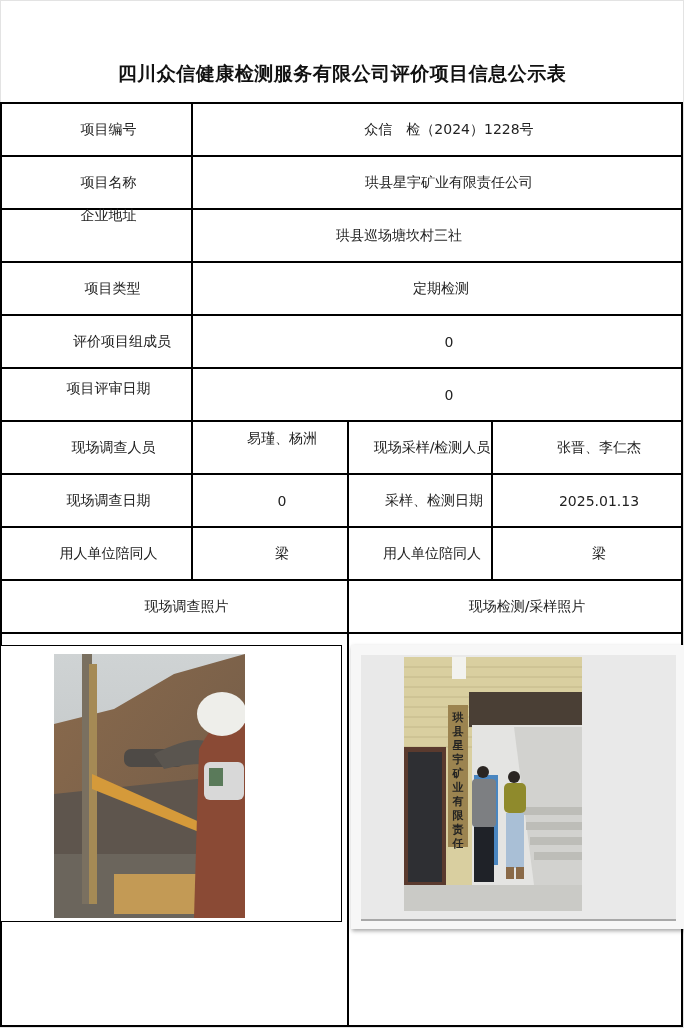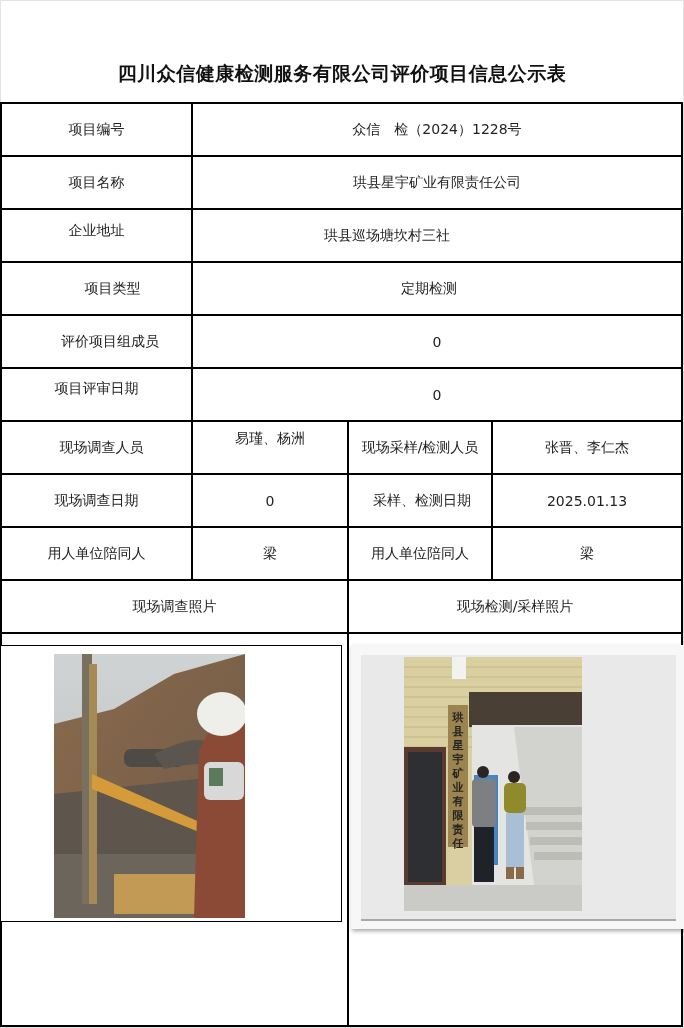--- a/index.html
+++ b/index.html
@@ -14,21 +14,21 @@
     }
     .title {
       position: absolute; left: 0; top: 0; width: 684px; height: 103px;
       display: flex; align-items: center; justify-content: center;
       font-size: 19px; font-weight: bold; letter-spacing: 0.5px; color: #111; margin-top: 22px;
     }
     .hline { position: absolute; left: 0; width: 683px; height: 2px; background: #000; }
     .vline { position: absolute; width: 2px; background: #000; }
     .cell {
       position: absolute; display: flex; align-items: center; justify-content: center;
-      font-size: 14px; color: #222; text-align: center; white-space: nowrap;
+      font-size: 14px; color: #222; text-align: center; white-space: nowrap; margin-left: 12px;
     }
     .photo-left-box {
       position: absolute; left: 1px; top: 645px; width: 341px; height: 277px;
       border: 1.5px solid #000; border-left: none; box-sizing: border-box; background: #fff;
     }
     .photo-right-card {
       position: absolute; left: 351px; top: 645px; width: 333px; height: 284px;
       background: #f7f7f7; box-shadow: 1px 2px 4px rgba(0,0,0,0.35);
     }
     .photo-right-inner {
@@ -62,24 +62,24 @@
 <div class="vline" style="left:191px; top:102px; height:478px"></div>
 <div class="vline" style="left:347px; top:420px; height:607px"></div>
 <div class="vline" style="left:491px; top:420px; height:160px"></div>
 
 <div class="cell" style="left:2px; top:104px; width:189px; height:51px">项目编号</div>
 <div class="cell" style="left:193px; top:104px; width:488px; height:51px">众信　检（2024）1228号</div>
 
 <div class="cell" style="left:2px; top:157px; width:189px; height:51px">项目名称</div>
 <div class="cell" style="left:193px; top:157px; width:488px; height:51px">珙县星宇矿业有限责任公司</div>
 
-<div class="cell" style="left:2px; top:210px; width:189px; height:41px">企业地址</div>
+<div class="cell" style="left:2px; top:195px; width:189px; height:41px">企业地址</div>
 <div class="cell" style="left:193px; top:210px; width:388px; height:51px">珙县巡场塘坎村三社</div>
 
-<div class="cell" style="left:18px; top:263px; width:189px; height:51px">项目类型</div>
+<div class="cell" style="left:6px; top:263px; width:189px; height:51px">项目类型</div>
 <div class="cell" style="left:185px; top:263px; width:488px; height:51px">定期检测</div>
 
 <div class="cell" style="left:2px; top:316px; width:216px; height:51px">评价项目组成员</div>
 <div class="cell" style="left:193px; top:316px; width:488px; height:51px">0</div>
 
 <div class="cell" style="left:2px; top:369px; width:189px; height:39px">项目评审日期</div>
 <div class="cell" style="left:193px; top:369px; width:488px; height:51px">0</div>
 
 <div class="cell" style="left:2px; top:422px; width:199px; height:51px">现场调查人员</div>
 <div class="cell" style="left:193px; top:422px; width:154px; height:34px">易瑾、杨洲</div>

